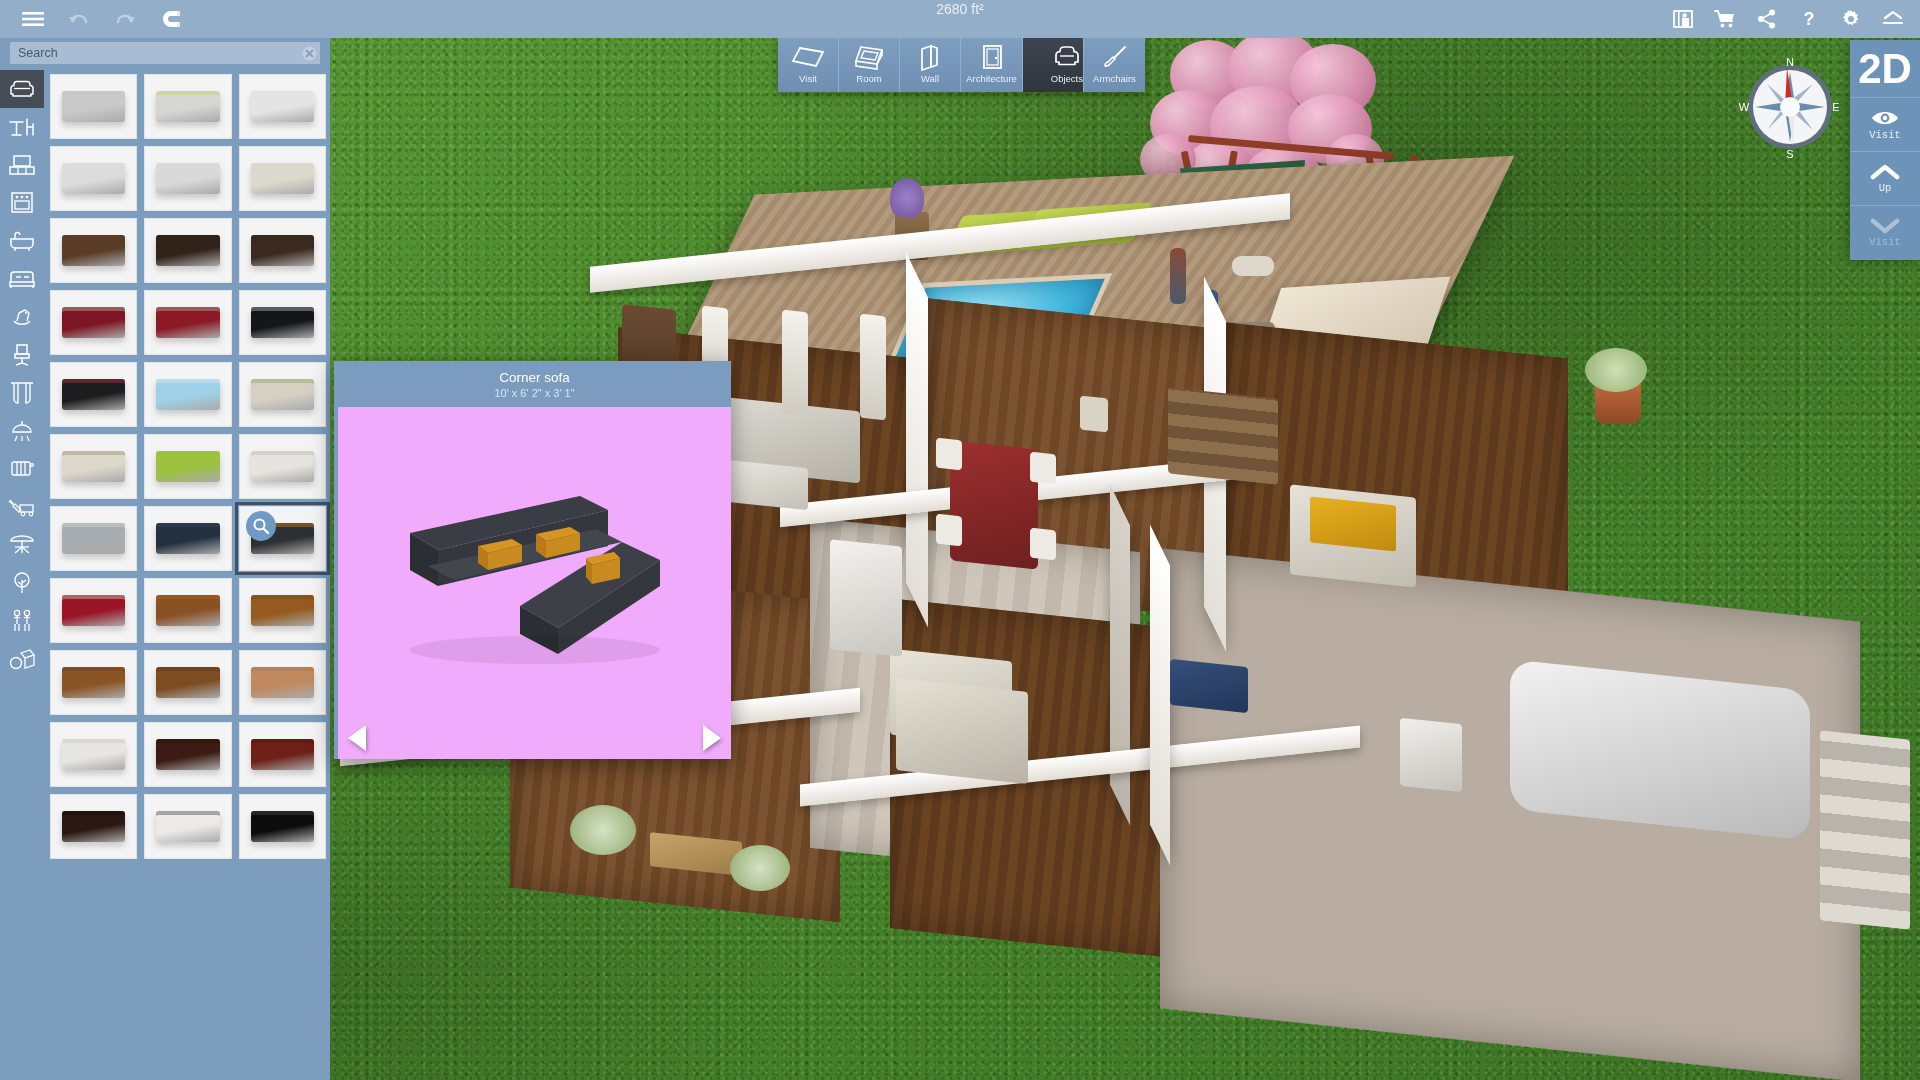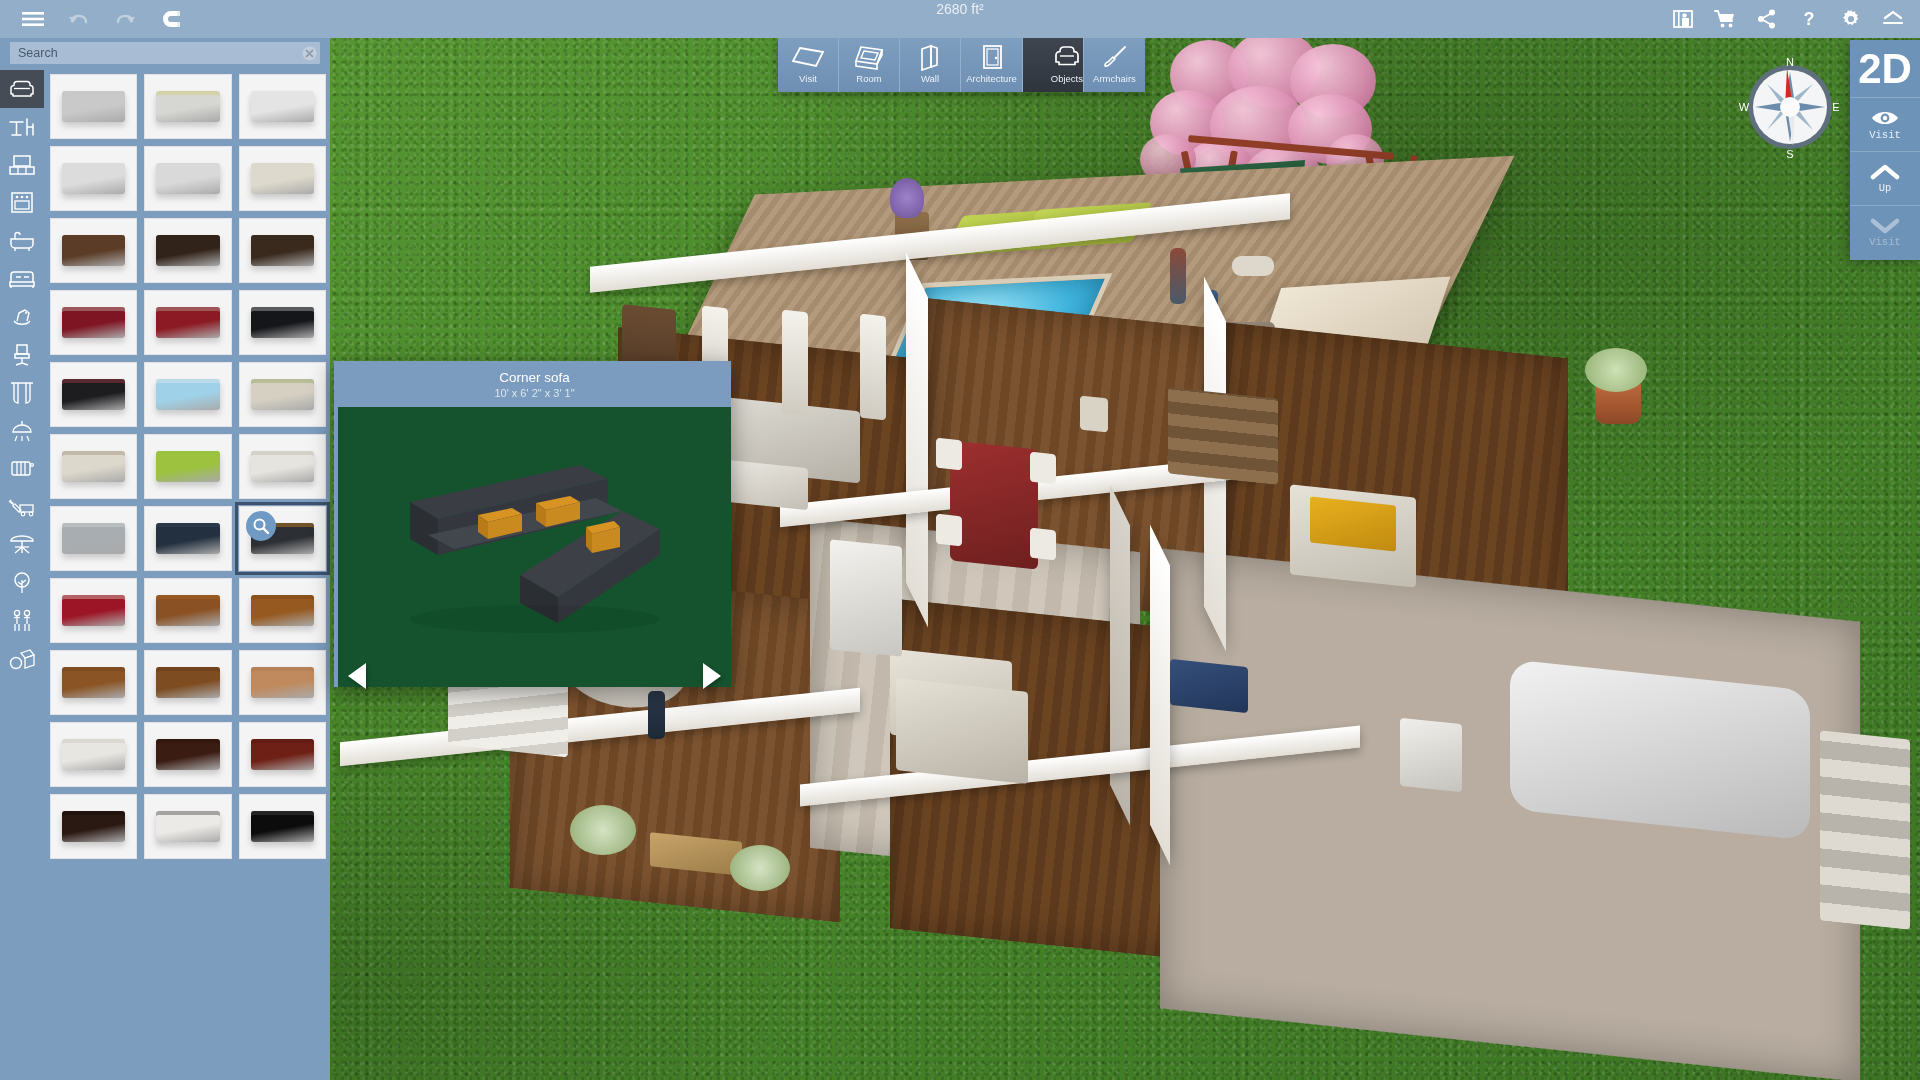--- a/index.html
+++ b/index.html
@@ -216,22 +216,22 @@
   .cell.selected { outline: 3px solid #3d536d; outline-offset: 1px; }
   .thumb { width: 74%; height: 48%; border-radius: 3px; }
   .magnifier {
     position: absolute; left: 6px; top: 4px; width: 30px; height: 30px;
     border-radius: 50%; background: #6e9ac4;
     display: flex; align-items: center; justify-content: center;
   }
 
   
   .popup {
-    position: absolute; left: 334px; top: 361px; width: 397px; height: 326px;
-    background: #14532d; z-index: 36;
+    position: absolute; left: 334px; top: 361px; width: 397px; height: 398px;
+    background: #f0abfc; z-index: 36;
     box-shadow: 0 6px 22px rgba(0,0,0,.4);
     border-left: 4px solid #7b9cbe;
     display: flex; flex-direction: column;
   }
   .popup-head {
     height: 46px; background: #7b9cbe; color: #fff;
     display: flex; flex-direction: column; align-items: center; justify-content: center;
     flex: none;
   }
   .popup-title { font-size: 13.5px; line-height: 17px; }

